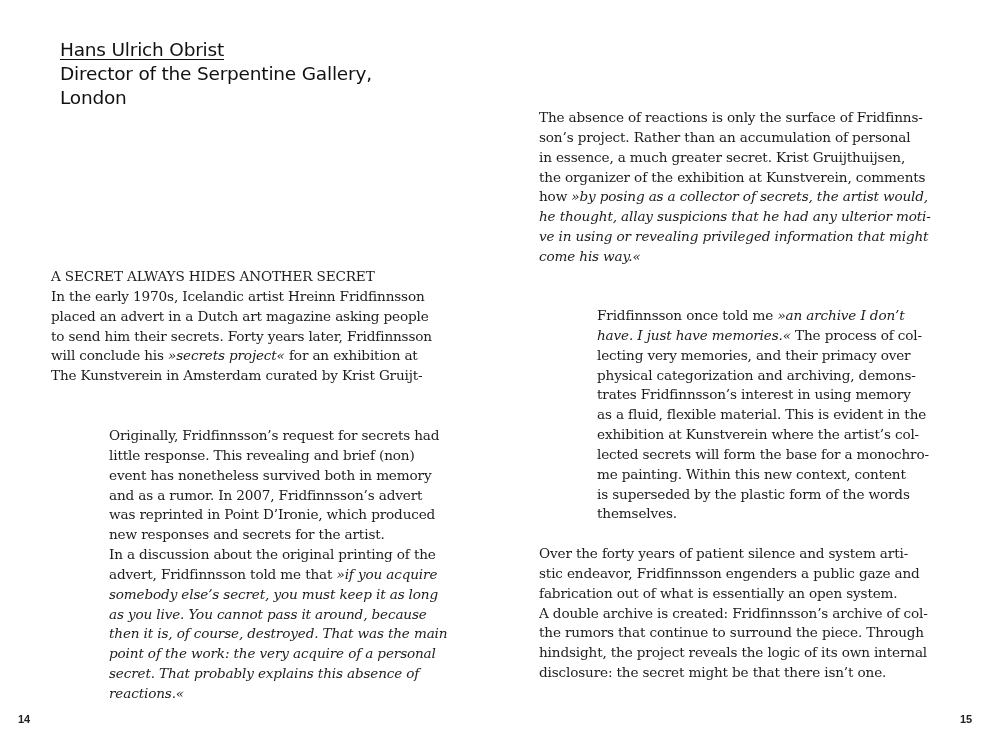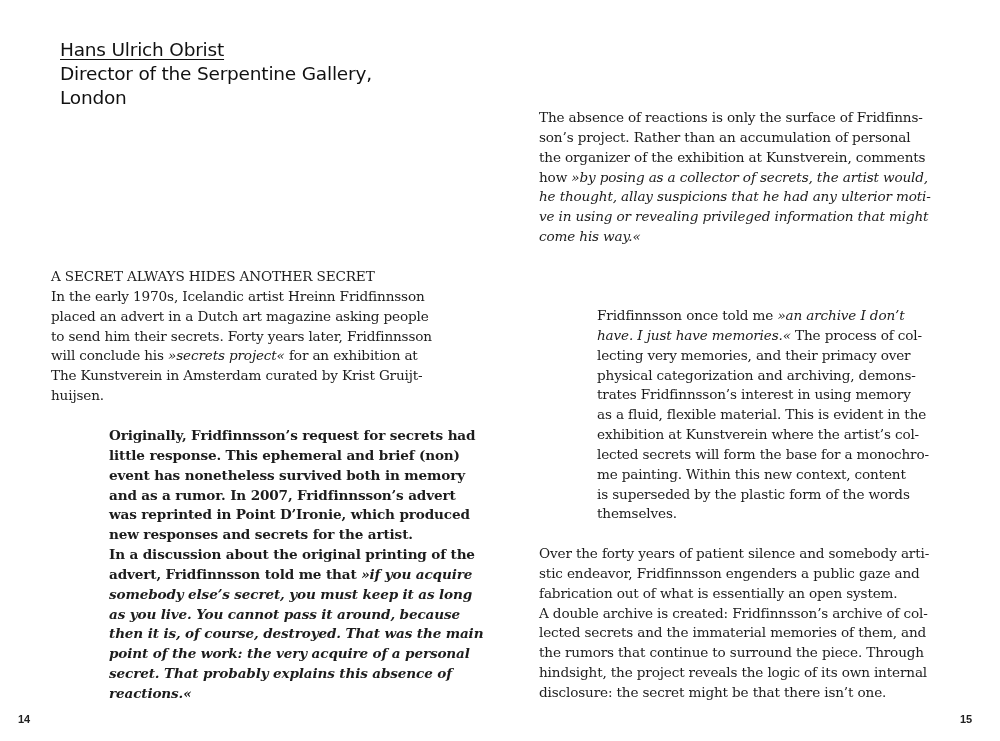--- a/index.html
+++ b/index.html
@@ -30,28 +30,27 @@
   </div>
 
   <div class="block serif" style="left:51px; top:267px; width:420px;">
     <span class="line">A SECRET ALWAYS HIDES ANOTHER SECRET</span>
     <div>
         <span class="line">In the early 1970s, Icelandic artist Hreinn Fridfinnsson</span>
         <span class="line">placed an advert in a Dutch art magazine asking people</span>
         <span class="line">to send him their secrets. Forty years later, Fridfinnsson</span>
         <span class="line"><span>will conclude his </span><span class="it">»secrets project«</span><span> for an exhibition at</span></span>
         <span class="line">The Kunstverein in Amsterdam curated by Krist Gruijt-</span>
-        <span class="line">huijsen.</span>
       </div>
   </div>
 
-  <div class="block serif" style="left:109px; top:426px; width:370px;font-weight:bold;">
+  <div class="block serif" style="left:109px; top:426px; width:370px;">
     <div>
         <span class="line">Originally, Fridfinnsson’s request for secrets had</span>
-        <span class="line">little response. This ephemeral and brief (non)</span>
+        <span class="line">little response. This revealing and brief (non)</span>
         <span class="line">event has nonetheless survived both in memory</span>
         <span class="line">and as a rumor. In 2007, Fridfinnsson’s advert</span>
         <span class="line">was reprinted in Point D’Ironie, which produced</span>
         <span class="line">new responses and secrets for the artist.</span>
         <span class="line">In a discussion about the original printing of the</span>
         <span class="line"><span>advert, Fridfinnsson told me that </span><span class="it">»if you acquire</span></span>
         <span class="line"><span class="it">somebody else’s secret, you must keep it as long</span></span>
         <span class="line"><span class="it">as you live. You cannot pass it around, because</span></span>
         <span class="line"><span class="it">then it is, of course, destroyed. That was the main</span></span>
         <span class="line"><span class="it">point of the work: the very acquire of a personal</span></span>
@@ -61,20 +60,21 @@
   </div>
 
   <div class="pagenum" style="left:18px;">14</div>
 </div>
 
 <div class="page page-right">
   <div class="block serif" style="left:51px; top:108px; width:420px;">
     <div>
         <span class="line">The absence of reactions is only the surface of Fridfinns-</span>
         <span class="line">son’s project. Rather than an accumulation of personal</span>
+        <span class="line">in essence, a much greater secret. Krist Gruijthuijsen,</span>
         <span class="line">the organizer of the exhibition at Kunstverein, comments</span>
         <span class="line"><span>how </span><span class="it">»by posing as a collector of secrets, the artist would,</span></span>
         <span class="line"><span class="it">he thought, allay suspicions that he had any ulterior moti-</span></span>
         <span class="line"><span class="it">ve in using or revealing privileged information that might</span></span>
         <span class="line"><span class="it">come his way.«</span></span>
       </div>
   </div>
 
   <div class="block serif" style="left:109px; top:306px; width:370px;">
     <div>
@@ -87,25 +87,24 @@
         <span class="line">exhibition at Kunstverein where the artist’s col-</span>
         <span class="line">lected secrets will form the base for a monochro-</span>
         <span class="line">me painting. Within this new context, content</span>
         <span class="line">is superseded by the plastic form of the words</span>
         <span class="line">themselves.</span>
       </div>
   </div>
 
   <div class="block serif" style="left:51px; top:544px; width:420px;">
     <div>
-        <span class="line">Over the forty years of patient silence and somebody arti-</span>
+        <span class="line">Over the forty years of patient silence and system arti-</span>
         <span class="line">stic endeavor, Fridfinnsson engenders a public gaze and</span>
         <span class="line">fabrication out of what is essentially an open system.</span>
         <span class="line">A double archive is created: Fridfinnsson’s archive of col-</span>
-        <span class="line">lected secrets and the immaterial memories of them, and</span>
         <span class="line">the rumors that continue to surround the piece. Through</span>
         <span class="line">hindsight, the project reveals the logic of its own internal</span>
         <span class="line">disclosure: the secret might be that there isn’t one.</span>
       </div>
   </div>
 
   <div class="pagenum" style="left:472px;">15</div>
 </div>
 
 </body></html>

